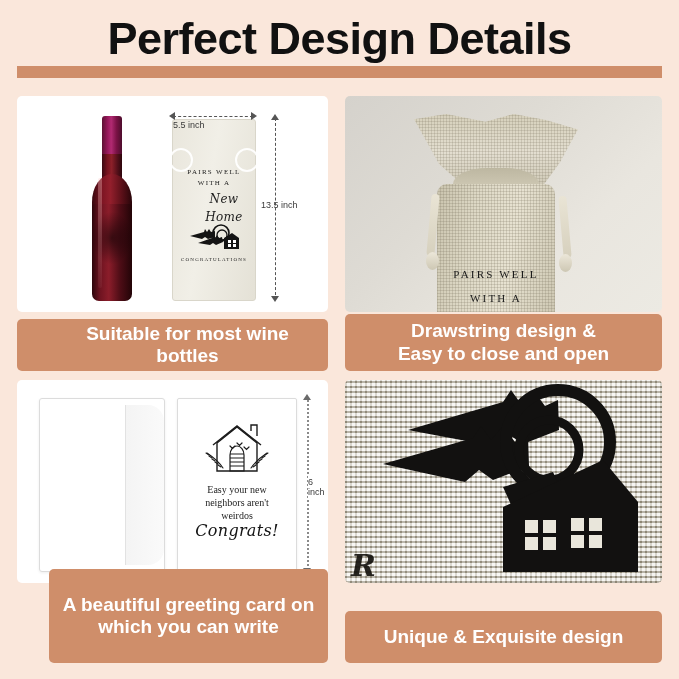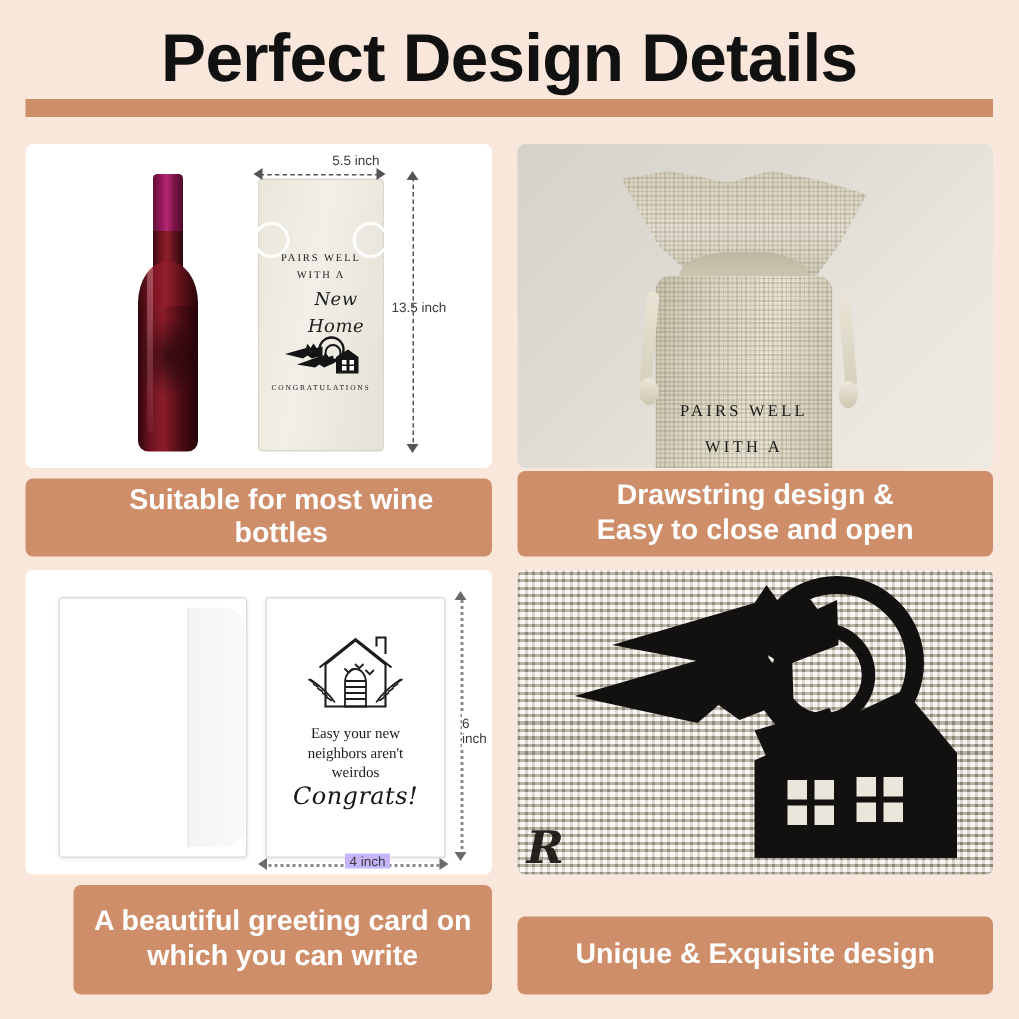--- a/index.html
+++ b/index.html
@@ -50,21 +50,21 @@
     font-size:19px;font-weight:bold;
     line-height:1.16;
     padding:0 6px;
     box-sizing:border-box;
   }
   .cell-tl .media{height:216px;}
   .cell-tl .caption{height:52px;padding-left:36px;}
   .cell-tr .media{height:216px;}
   .cell-tr .caption{height:57px;justify-content:center;}
   .cell-bl .media{height:203px;}
-  .cell-bl .caption{height:73px;margin-left:32px;}
+  .cell-bl .caption{height:94px;margin-left:32px;}
   .cell-br .media{height:203px;}
   .cell-br .caption{height:52px;}
 
   
   .bottle{position:absolute;left:72px;top:20px;width:46px;height:185px;}
   .bottle-cap{
     position:absolute;left:13px;top:0;width:20px;height:42px;
     background:linear-gradient(90deg,#5d1133 0%,#97185b 28%,#b12a72 46%,#7b1246 72%,#4d0d2c 100%);
     border-radius:3px 3px 0 0;
   }
@@ -117,21 +117,21 @@
     font-size:12px;line-height:18px;margin-top:1px;letter-spacing:.3px;padding-left:20px;
   }
   .bp-cong{font-family:"Liberation Serif",serif;font-size:5px;letter-spacing:1.2px;margin-top:31px;}
   .bag-keys{position:absolute;left:50%;transform:translateX(-50%);top:100px;}
 
   
   .dim-label{
     position:absolute;font-size:9px;color:#3a3a3a;
     font-family:"Liberation Sans",sans-serif;white-space:nowrap;
   }
-  .dim-w{left:156px;top:6px;width:80px;text-align:right;}
+  .dim-w{left:156px;top:24px;width:80px;text-align:left;}
   .dim-h{left:244px;top:104px;}
   .dline-h{
     position:absolute;left:156px;top:20px;width:80px;height:0;
     border-top:1px dashed #555;
   }
   .dline-v{
     position:absolute;left:258px;top:22px;height:182px;width:0;
     border-left:1px dashed #555;
   }
   .arrow{position:absolute;width:0;height:0;}

